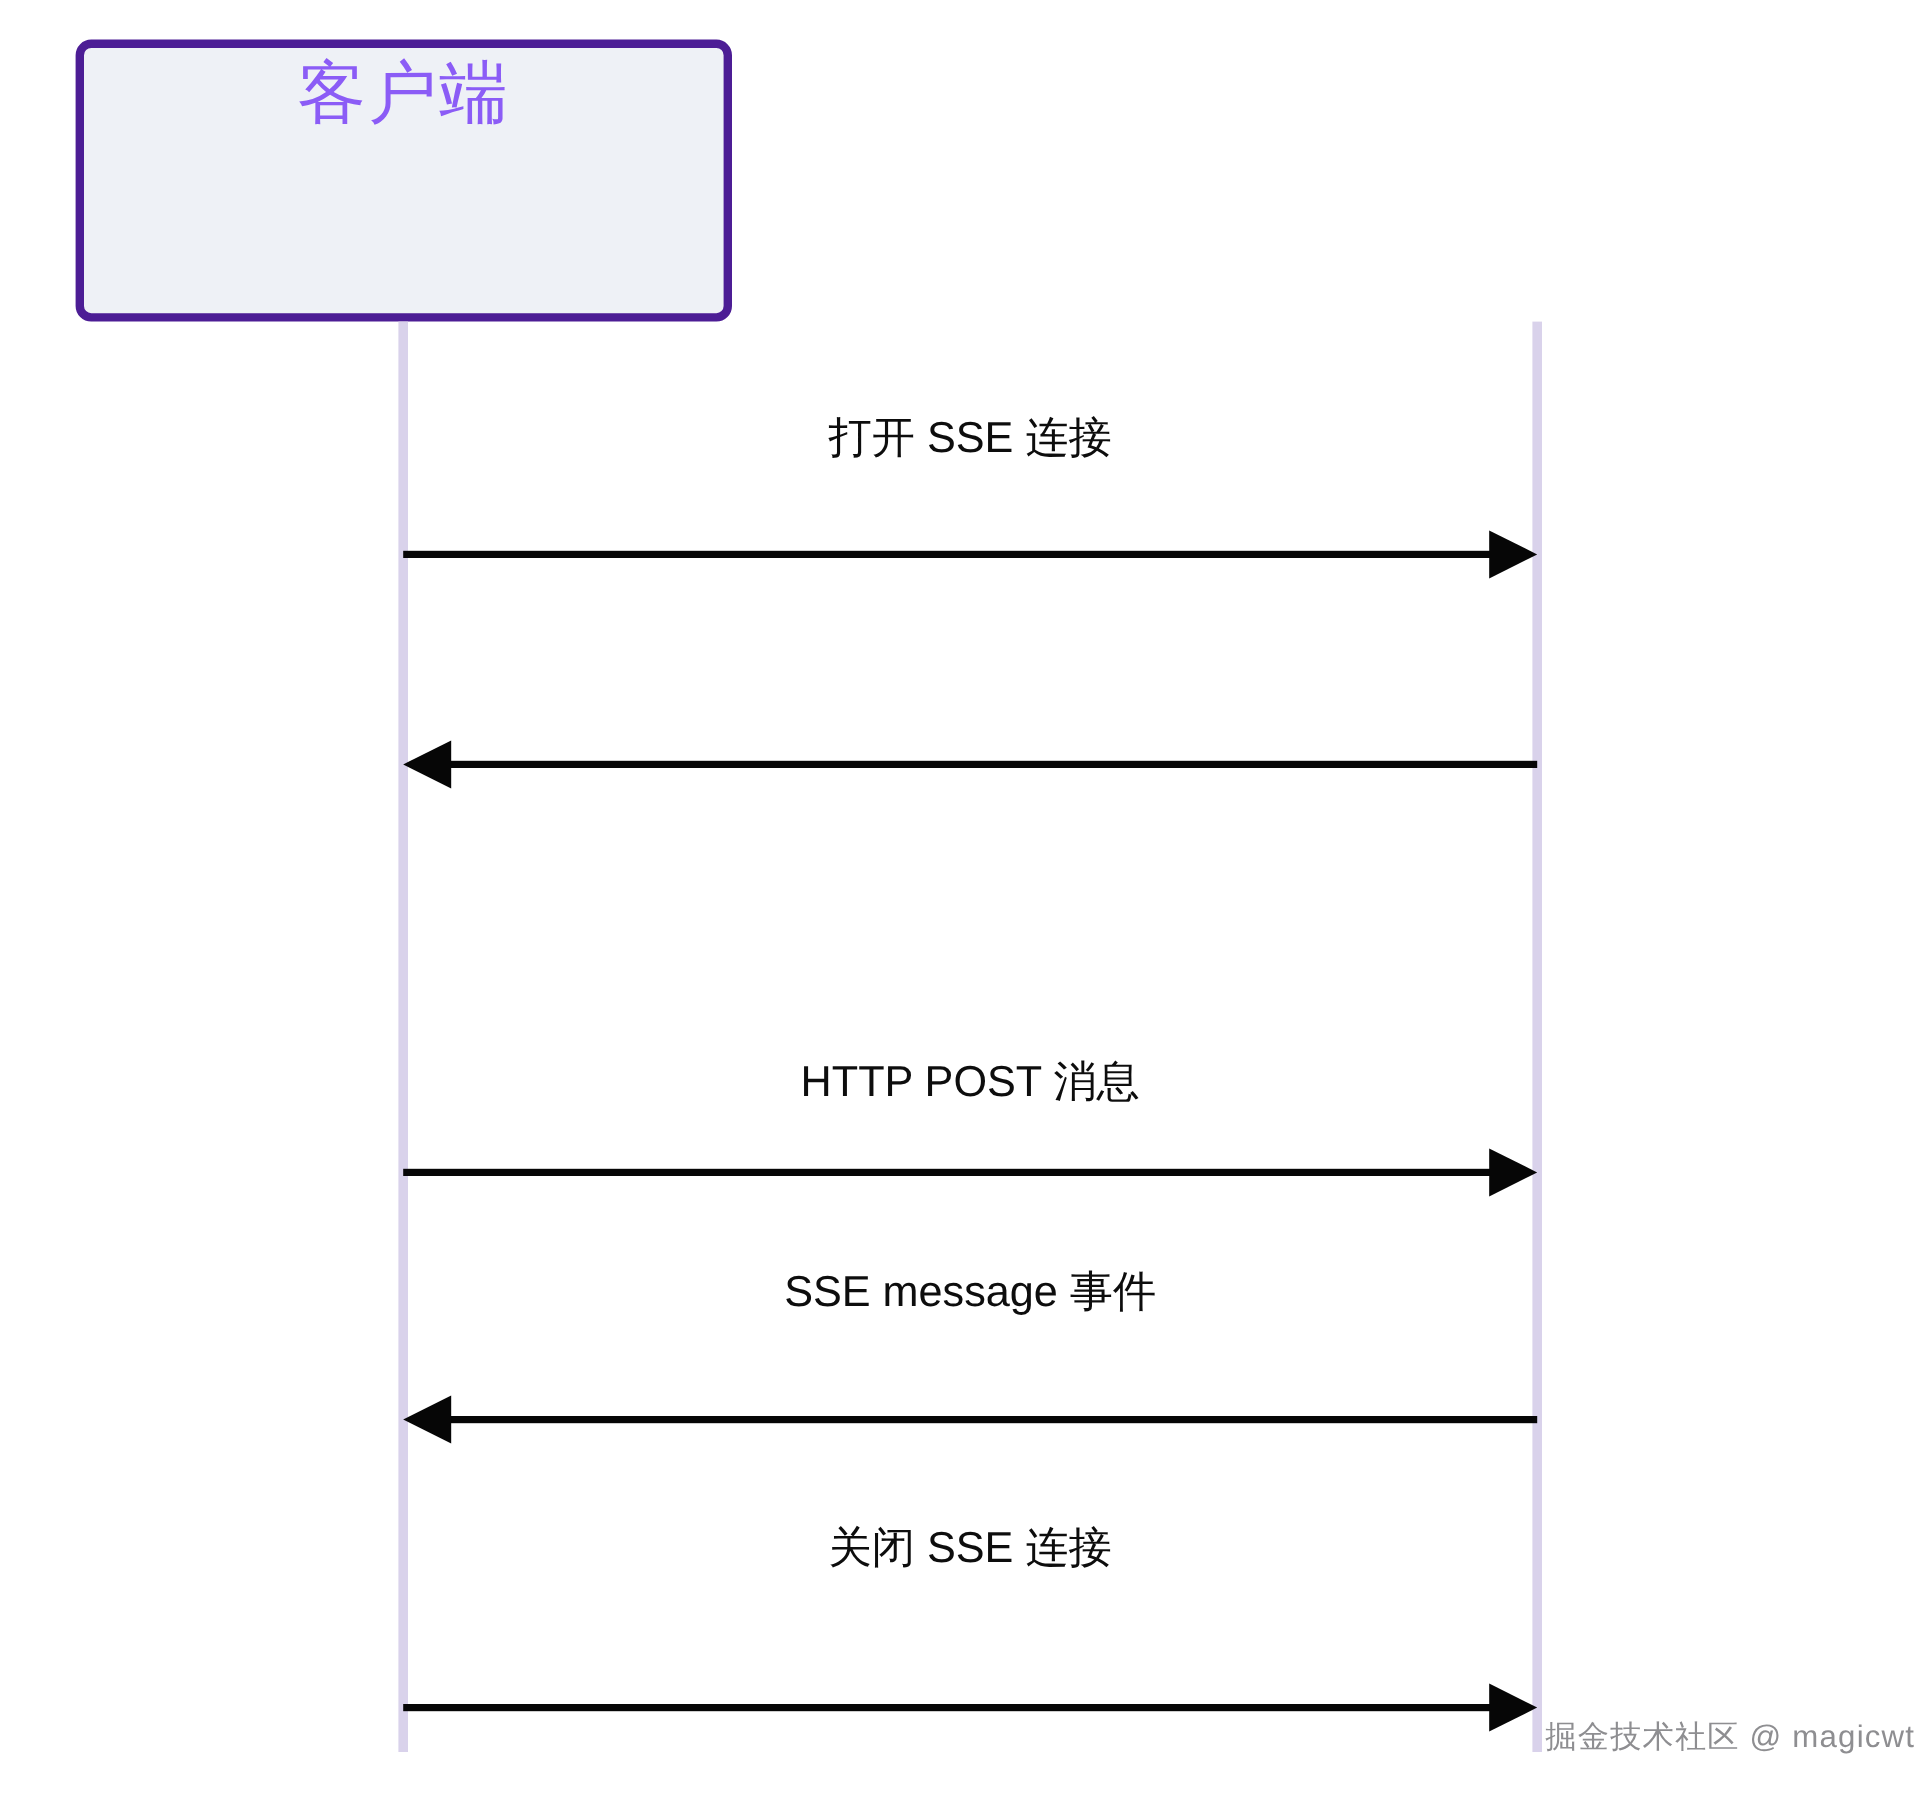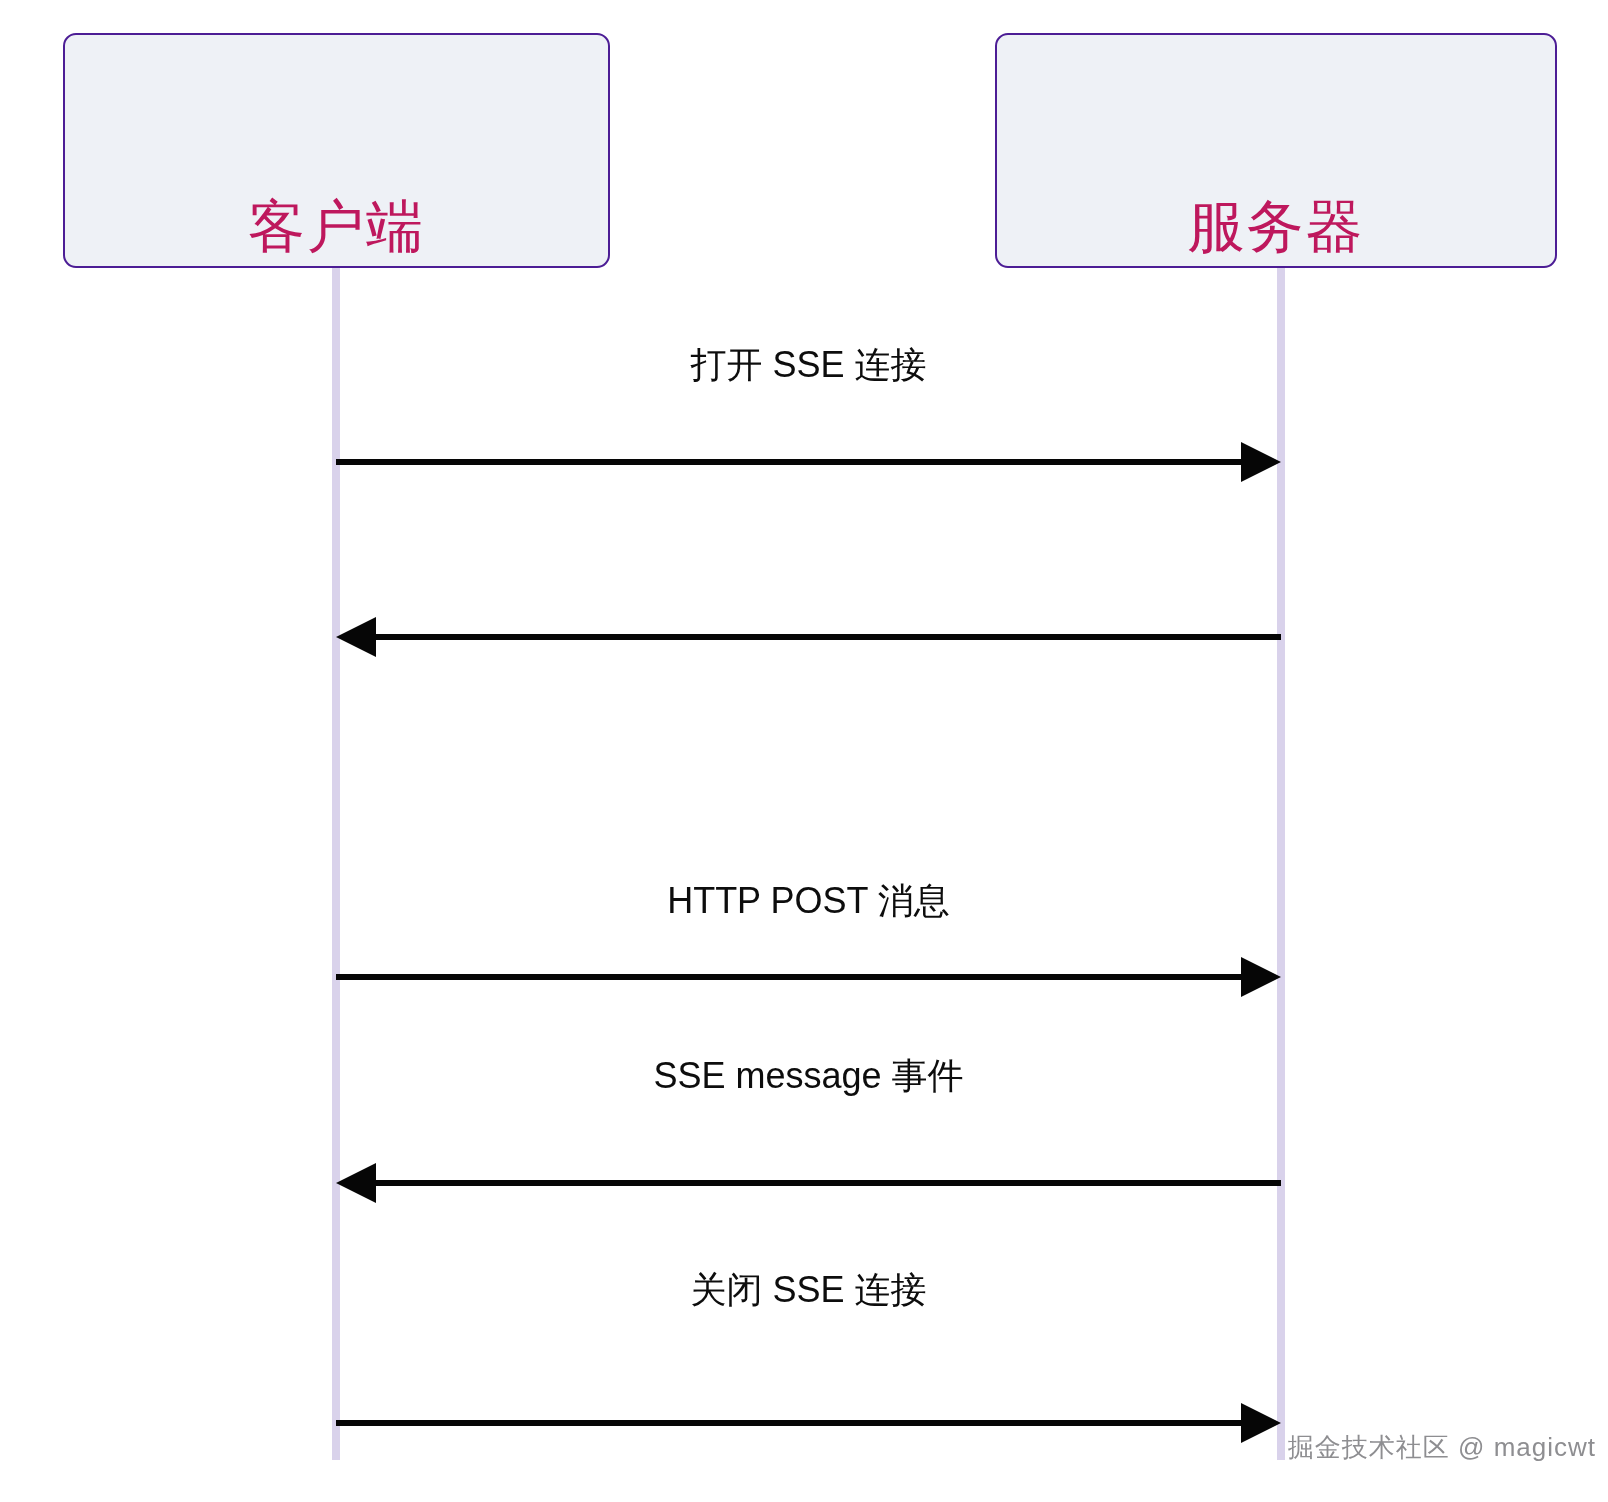--- a/index.html
+++ b/index.html
@@ -13,27 +13,27 @@
     background: #ffffff;
     overflow: hidden;
   }
 
   
   .actor {
     position: absolute;
     top: 33px;
     height: 235px;
     background: #eef1f6;
-    border: 2px solid #4c1d95;
+    border: 7px solid #4c1d95;
     border-radius: 13px;
     display: flex;
-    align-items: flex-end;
+    align-items: flex-start;
     justify-content: center;
     font-size: 57px;
-    color: #be185d;
+    color: #8b5cf6;
     letter-spacing: 2px;
   }
   .actor-client { left: 63px;  width: 547px; }
   .actor-server { left: 995px; width: 562px; }
 
   
   .lifeline {
     position: absolute;
     top: 268px;
     width: 8px;
@@ -126,23 +126,20 @@
   }
 </style>
 </head>
 <body>
 
 <div class="canvas">
 
   <div class="actor actor-client">
     <span>客户端</span>
   </div>
-  <div class="actor actor-server">
-    <span>服务器</span>
-  </div>
 
   <div class="lifeline lifeline-client"></div>
   <div class="lifeline lifeline-server"></div>
 
   <div class="msg-label" style="top:347px">打开 SSE 连接</div>
   <div class="arrow arrow-right" style="top:442px">
     <div class="shaft"></div>
     <div class="head"></div>
   </div>
 

